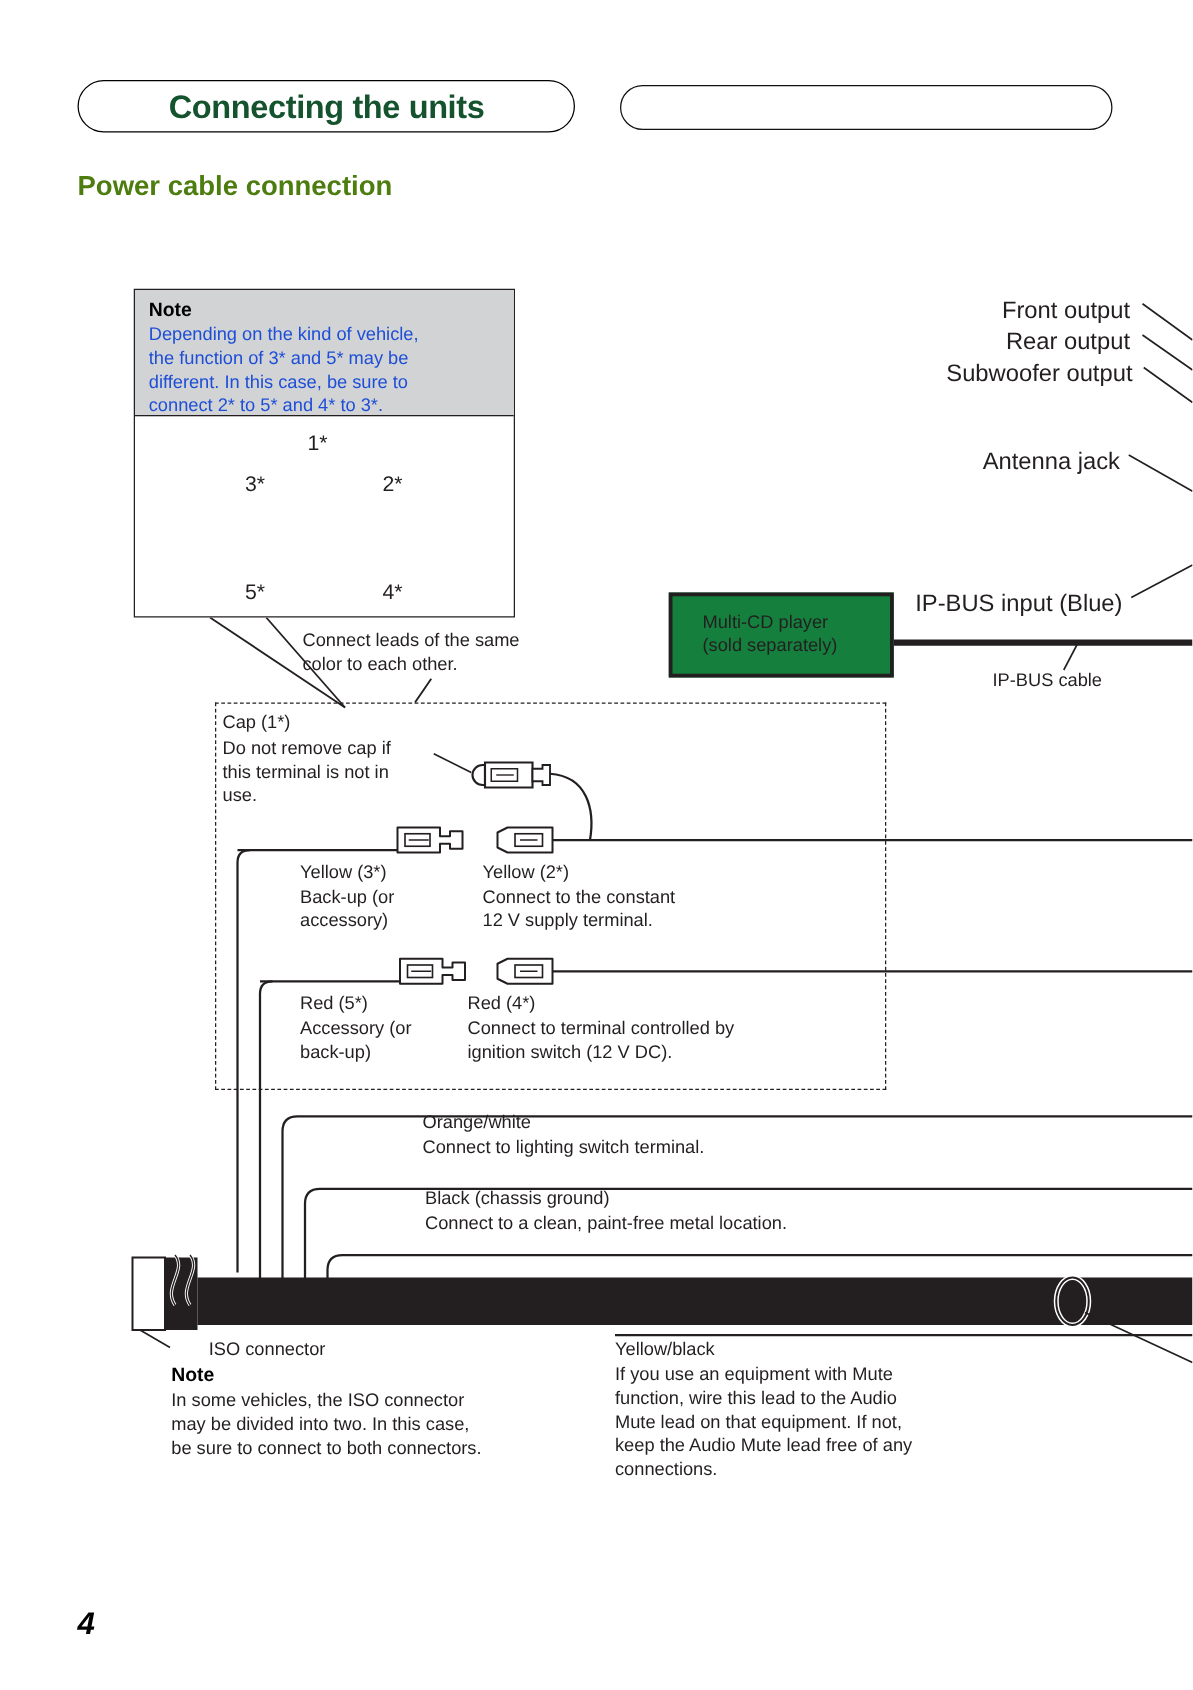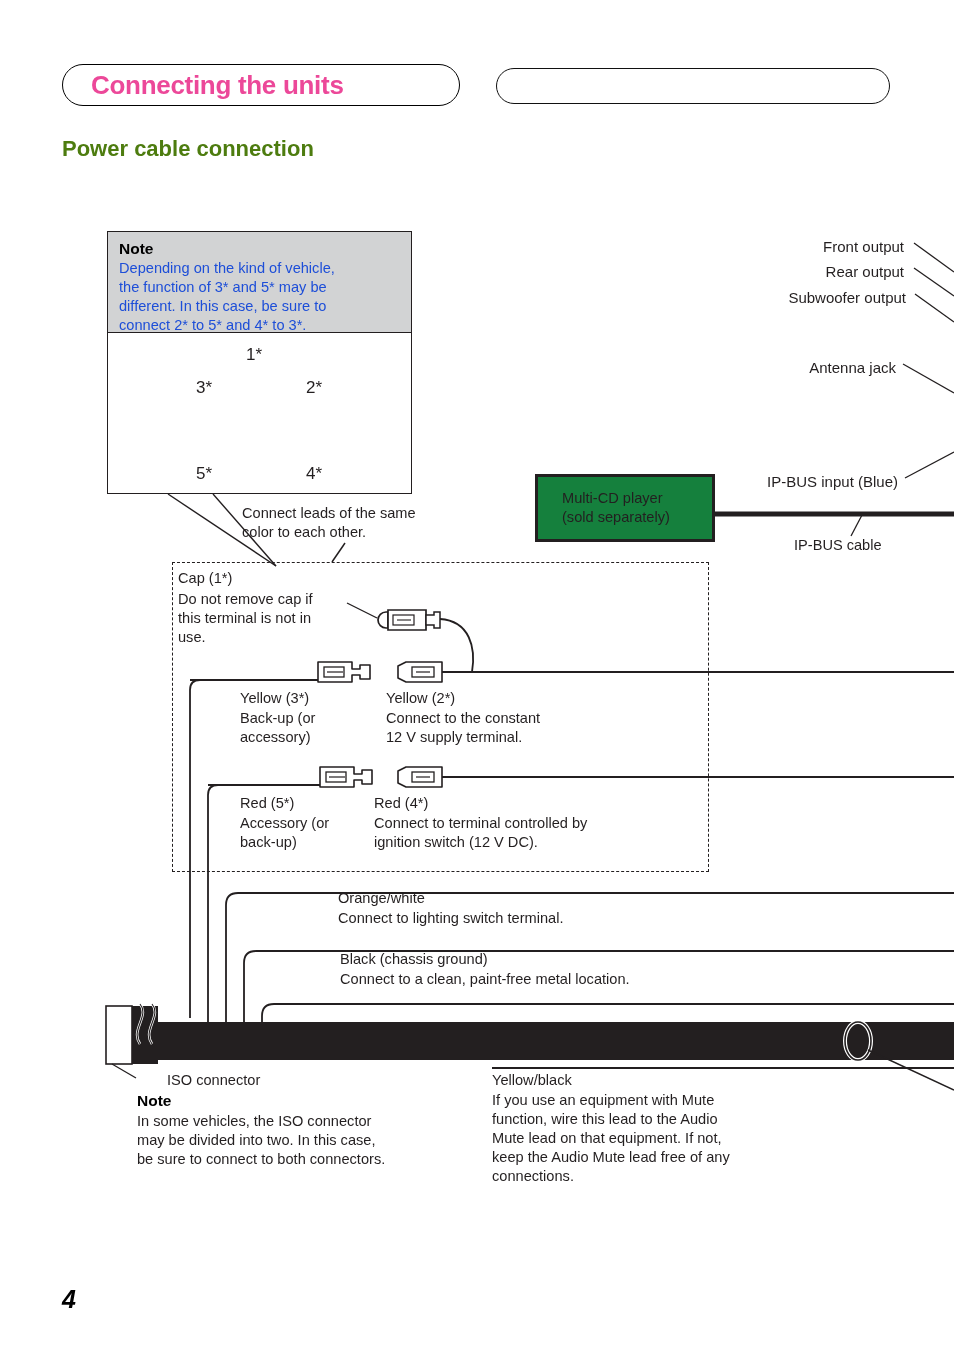--- a/index.html
+++ b/index.html
@@ -6,38 +6,38 @@
   body{width:954px;height:1352px;position:relative;
        font-family:"Liberation Sans",sans-serif;color:#231f20;
        overflow:hidden;}
   .abs{position:absolute;}
 
   
   #chapter-pill{left:62px;top:64px;width:396px;height:40px;
       border:1.6px solid #000;border-radius:21px;background:#fff;
       display:flex;align-items:center;}
   #chapter-title{font-size:26px;font-weight:bold;letter-spacing:-.3px;
-      padding-left:28px;color:#ec4899;}
+      padding-left:28px;color:#14532d;margin-left:44px;}
   #header-pill-right{left:496px;top:68px;width:392px;height:34px;
       border:1.3px solid #111;border-radius:18px;background:#fff;}
 
   #page-heading{left:62px;top:136px;font-size:22px;font-weight:bold;color:#4d7c0f;}
 
   
   #note-box{left:107px;top:231px;width:305px;height:263px;
       border:1.4px solid #231f20;background:#fff;box-sizing:border-box;}
   #note-head{position:absolute;left:0;top:0;width:100%;height:101px;
       background:#d2d3d4;box-sizing:border-box;border-bottom:1.4px solid #231f20;}
   #note-head .inner{padding:8px 10px 0 11px;}
   .note-label{font-weight:bold;font-size:15.5px;color:#000;line-height:1.22;}
   .note-body{font-size:14.6px;line-height:1.30;color:#1d4ed8;}
 
   
   .lbl{font-size:14.6px;line-height:1.30;color:#231f20;white-space:pre;}
-  .lbl-r{font-size:15px;line-height:1.30;color:#231f20;white-space:pre;text-align:right;}
+  .lbl-r{font-size:19px;line-height:1.30;color:#231f20;white-space:pre;text-align:right;}
   .starlbl{font-size:17px;color:#231f20;}
 
   
   #multicd-box{left:535px;top:474px;width:180px;height:68px;
       border:3.4px solid #231f20;background:#15803d;box-sizing:border-box;
       display:flex;align-items:center;}
   #multicd-box .t{font-size:14.6px;line-height:1.30;padding-left:24px;white-space:pre;}
 
   
   #dashed-box{left:172px;top:562px;width:537px;height:310px;

